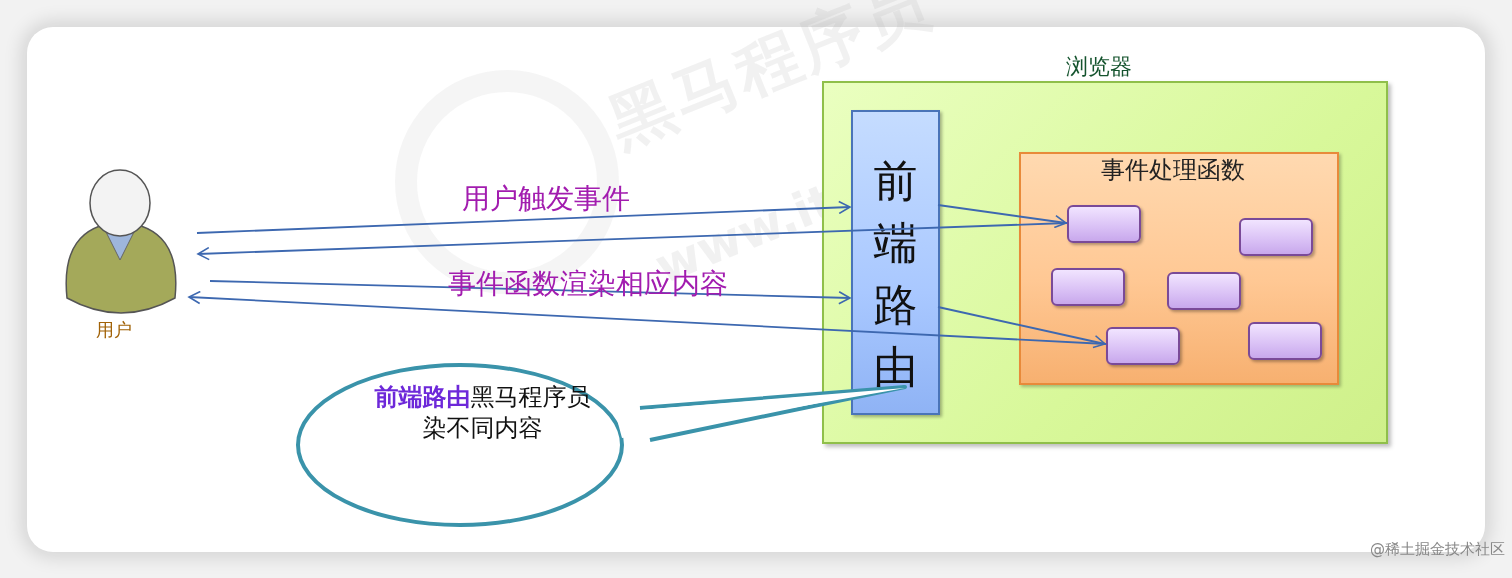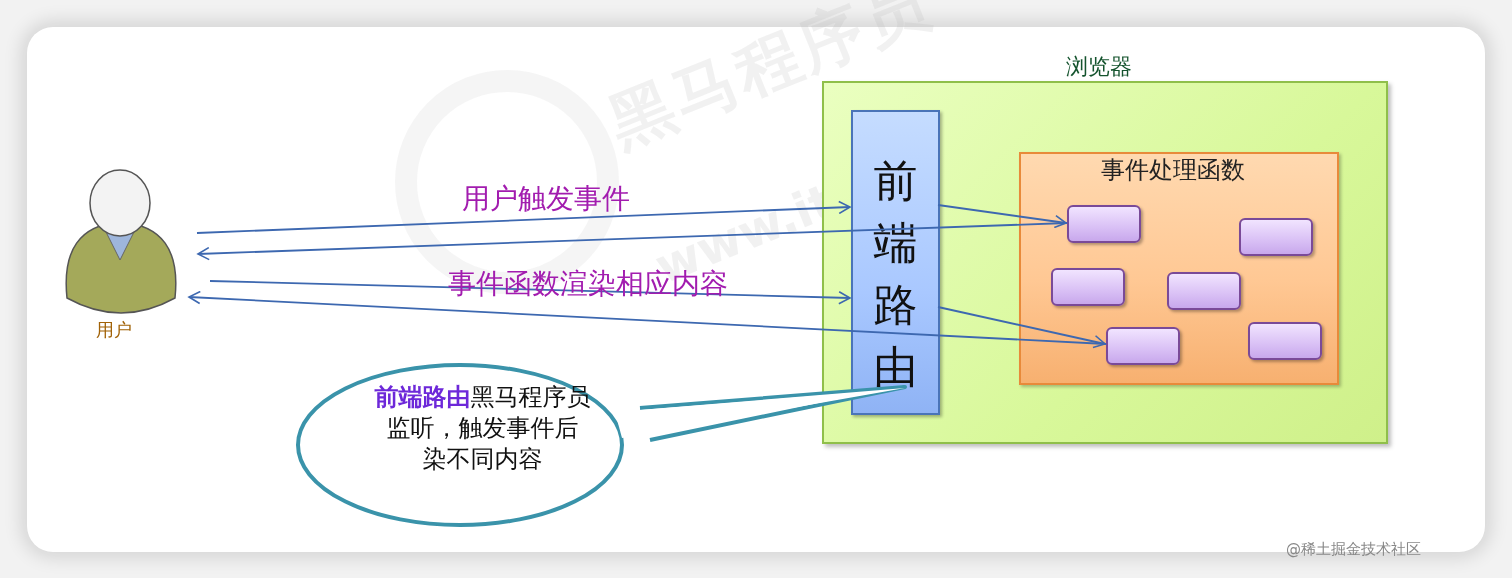--- a/index.html
+++ b/index.html
@@ -68,21 +68,21 @@
   }
   .arrow-label {
     position:absolute; font-size:28px; color:#a21caf; white-space:nowrap;
   }
   .callout-text {
     position:absolute; left:350px; top:382px; width:265px; text-align:center;
     font-size:24px; line-height:31px; color:#111;
   }
   .callout-text .hl { color:#6d28d9; font-weight:bold; }
   .footer-mark {
-    position:absolute; left:1286px; top:540px; font-size:15px; color:#888;
+    position:absolute; left:1370px; top:540px; font-size:15px; color:#888;
     white-space:nowrap;
   }
   svg.overlay { position:absolute; left:0; top:0; }
 </style>
 </head>
 <body>
 
 <div class="card"></div>
 
 <div class="watermark-logo"></div>
@@ -137,17 +137,16 @@
   </g>
 </svg>
 
 <div class="user-label">用户</div>
 
 <div class="arrow-label" style="left:462px;top:180px;">用户触发事件</div>
 <div class="arrow-label" style="left:448px;top:265px;">事件函数渲染相应内容</div>
 
 <div class="callout-text">
   <div><span class="hl">前端路由</span><span>黑马程序员</span></div>
-  <div>监听，触发事件后</div>
   <div>染不同内容</div>
 </div>
 
 <div class="footer-mark">@稀土掘金技术社区</div>
 
 </body></html>

